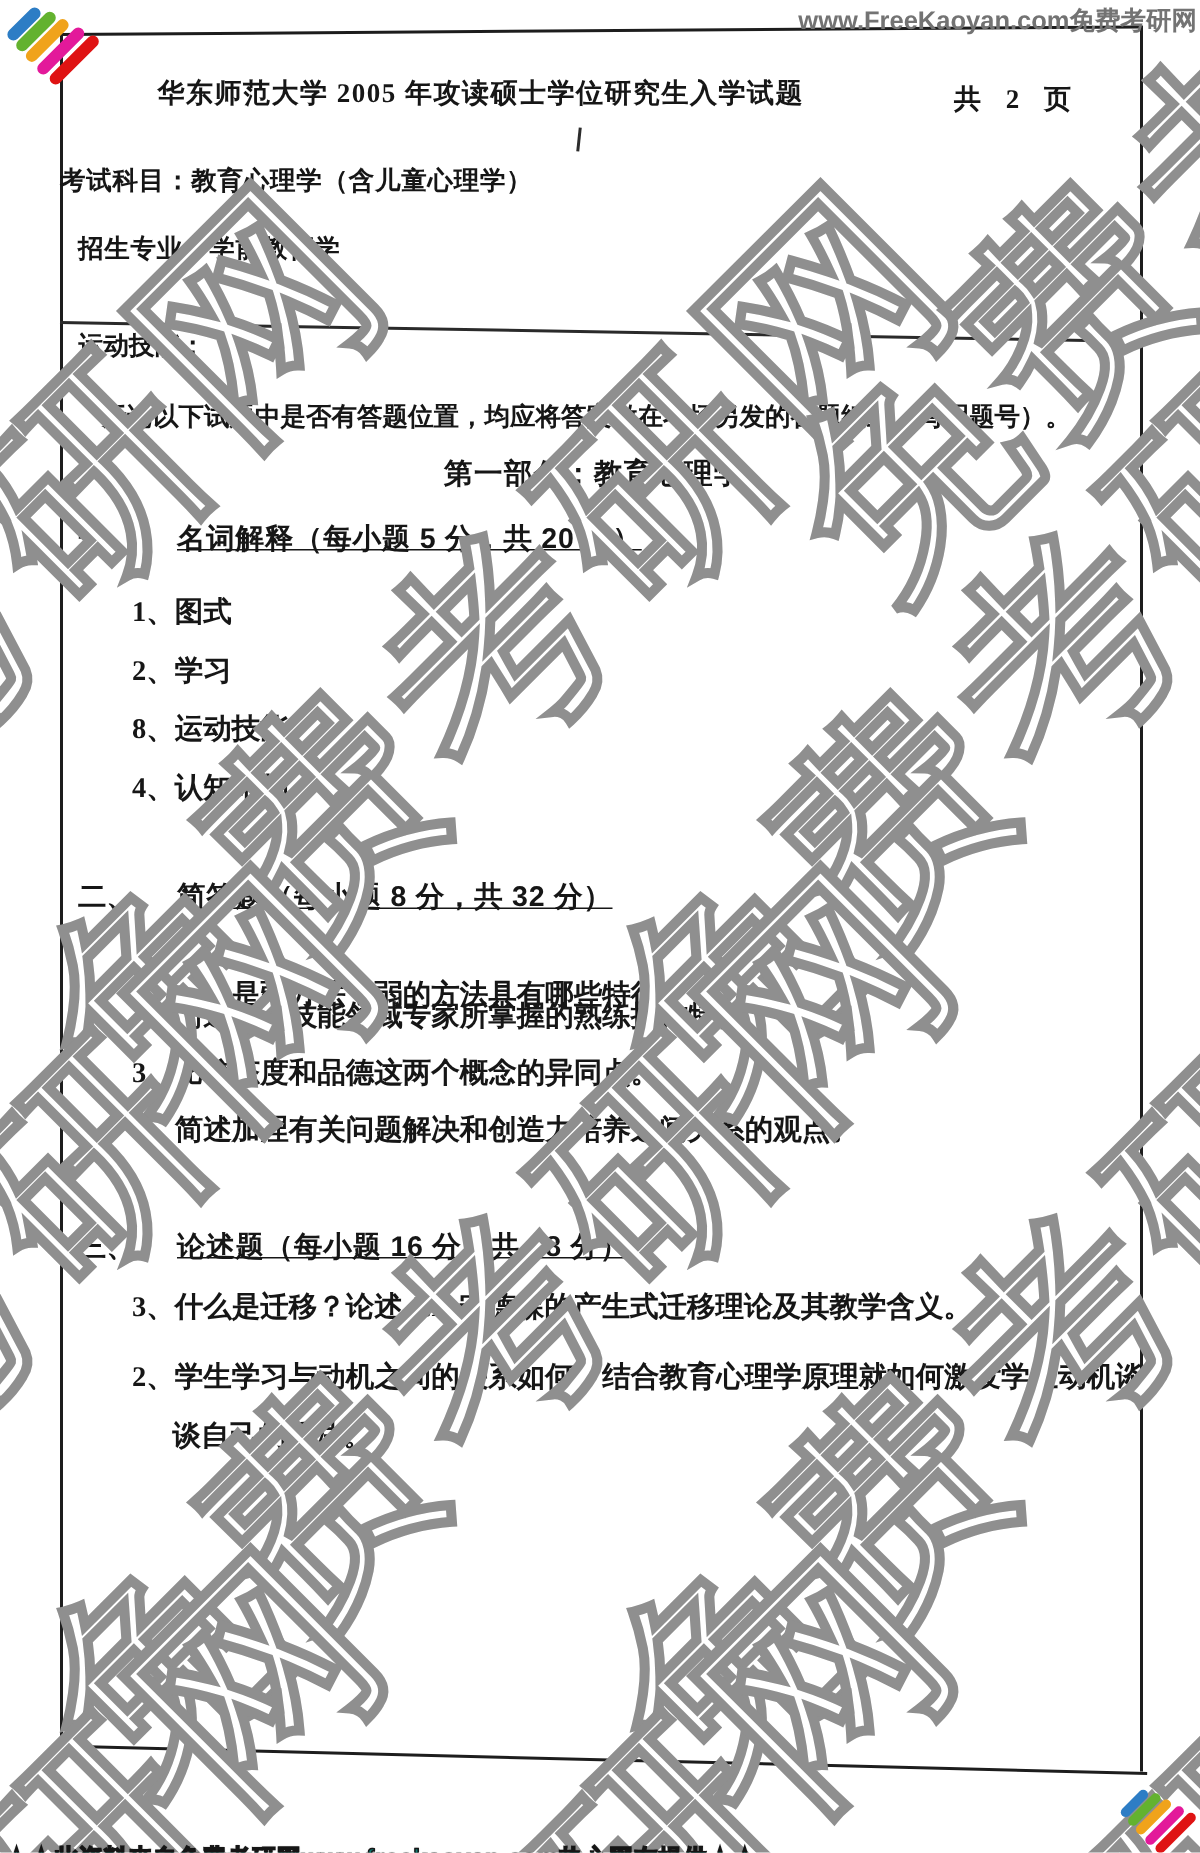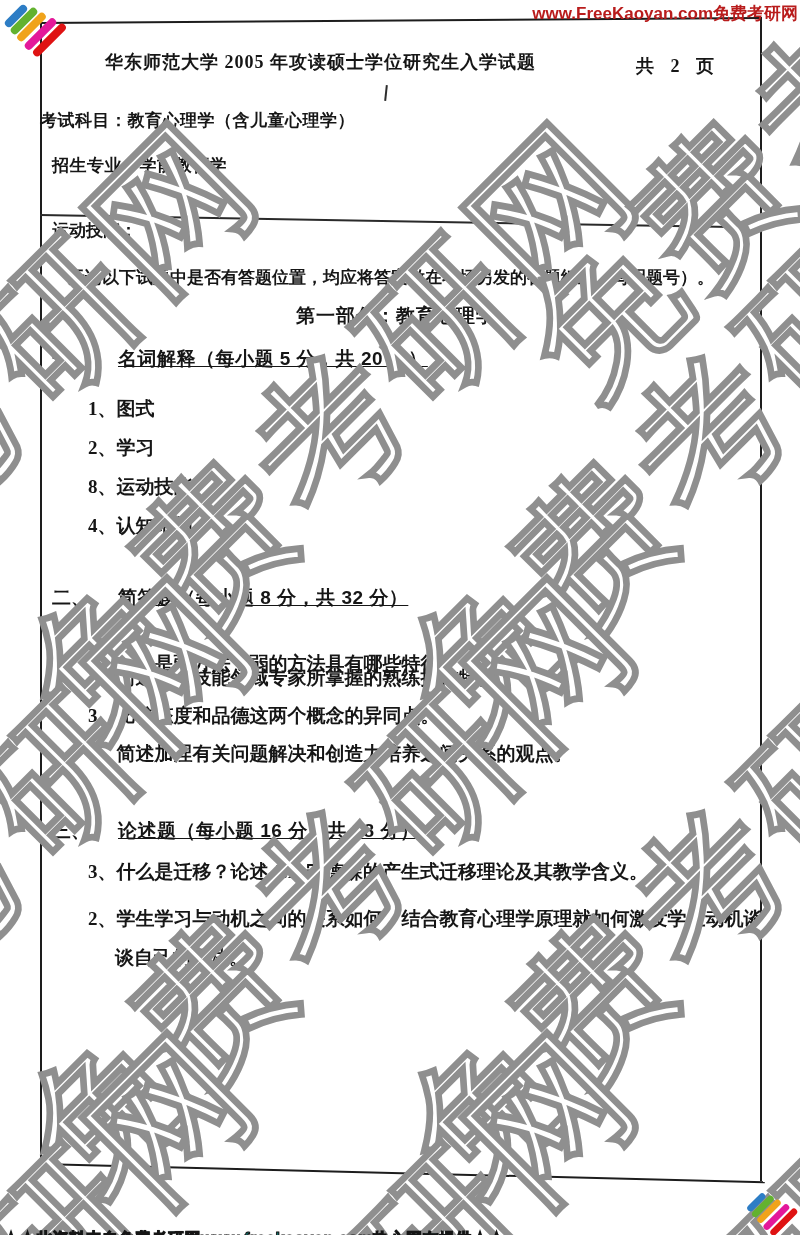--- a/index.html
+++ b/index.html
@@ -17,21 +17,21 @@
   .bline{position:absolute;background:#1d1d1d;z-index:2;}
   .b-top{left:40px;top:22px;width:720px;height:2px;transform:rotate(-0.4deg);transform-origin:left center;}
   .b-left{left:40px;top:22px;width:2px;height:1141px;}
   .b-right{left:760px;top:17px;width:2px;height:1164px;}
   .b-bottom{left:39px;top:1163px;width:726px;height:2px;transform:rotate(1.45deg);transform-origin:left center;}
   .divider{left:40px;top:214px;width:722px;height:2px;transform:rotate(1.0deg);transform-origin:left center;background:#2a2a2a;}
   .tick{left:385px;top:85px;width:2px;height:16px;background:#2c2c2c;transform:rotate(6deg);}
 
   
   .txt{position:absolute;z-index:3;line-height:1.2;}
-  .site-url{right:2px;top:2px;font:700 17px "Liberation Sans",sans-serif;color:#b91c1c;z-index:10;}
+  .site-url{right:2px;top:2px;font:700 17px "Liberation Sans",sans-serif;color:#737373;z-index:10;}
   .title{left:105px;top:50px;font:700 18px "Liberation Serif",serif;letter-spacing:1px;}
   .pages{left:636px;top:54px;font:700 18px "Liberation Serif",serif;letter-spacing:6px;}
   .subject{left:40px;top:109px;font:700 17px "Liberation Sans",sans-serif;letter-spacing:0.5px;}
   .major{left:52px;top:154px;font:700 17px "Liberation Sans",sans-serif;letter-spacing:0.5px;}
   .notice-label{left:52px;top:219px;font:700 17px "Liberation Sans",sans-serif;}
   .notice-text{left:68px;top:266px;font:600 17px "Liberation Serif",serif;}
   .part-title{left:296px;top:303px;font:700 19px "Liberation Sans",sans-serif;letter-spacing:1px;}
   .sec-row{position:absolute;left:52px;z-index:3;white-space:nowrap;}
   .sec-num{font:700 19px "Liberation Sans",sans-serif;}
   .sec-head{font:700 19px "Liberation Sans",sans-serif;margin-left:28px;letter-spacing:0.5px;text-decoration:underline;}

